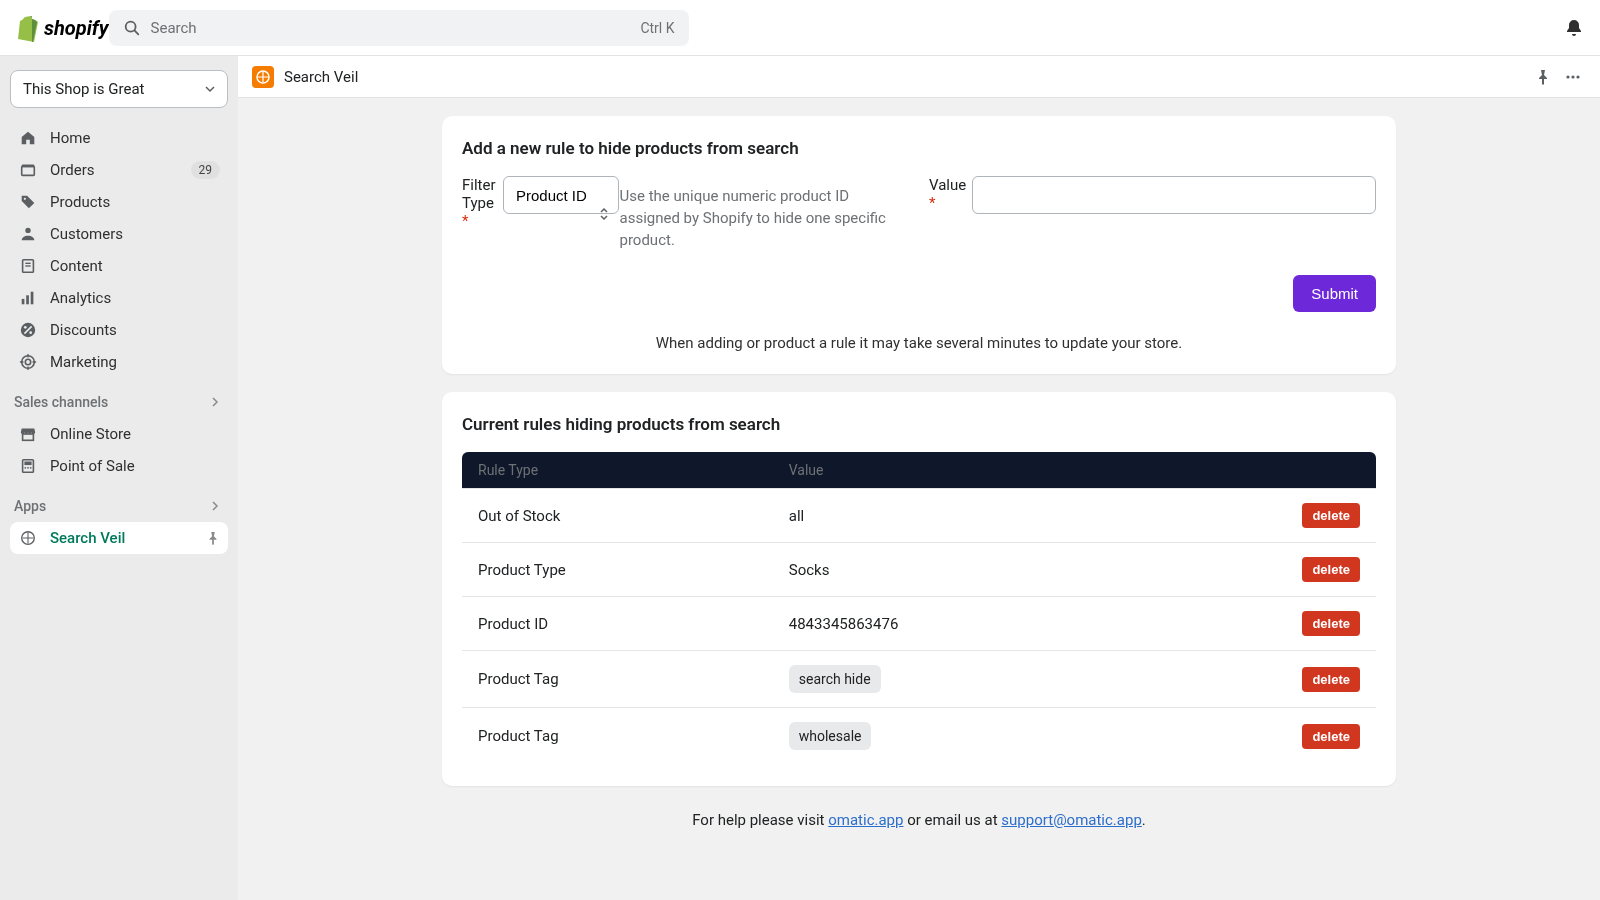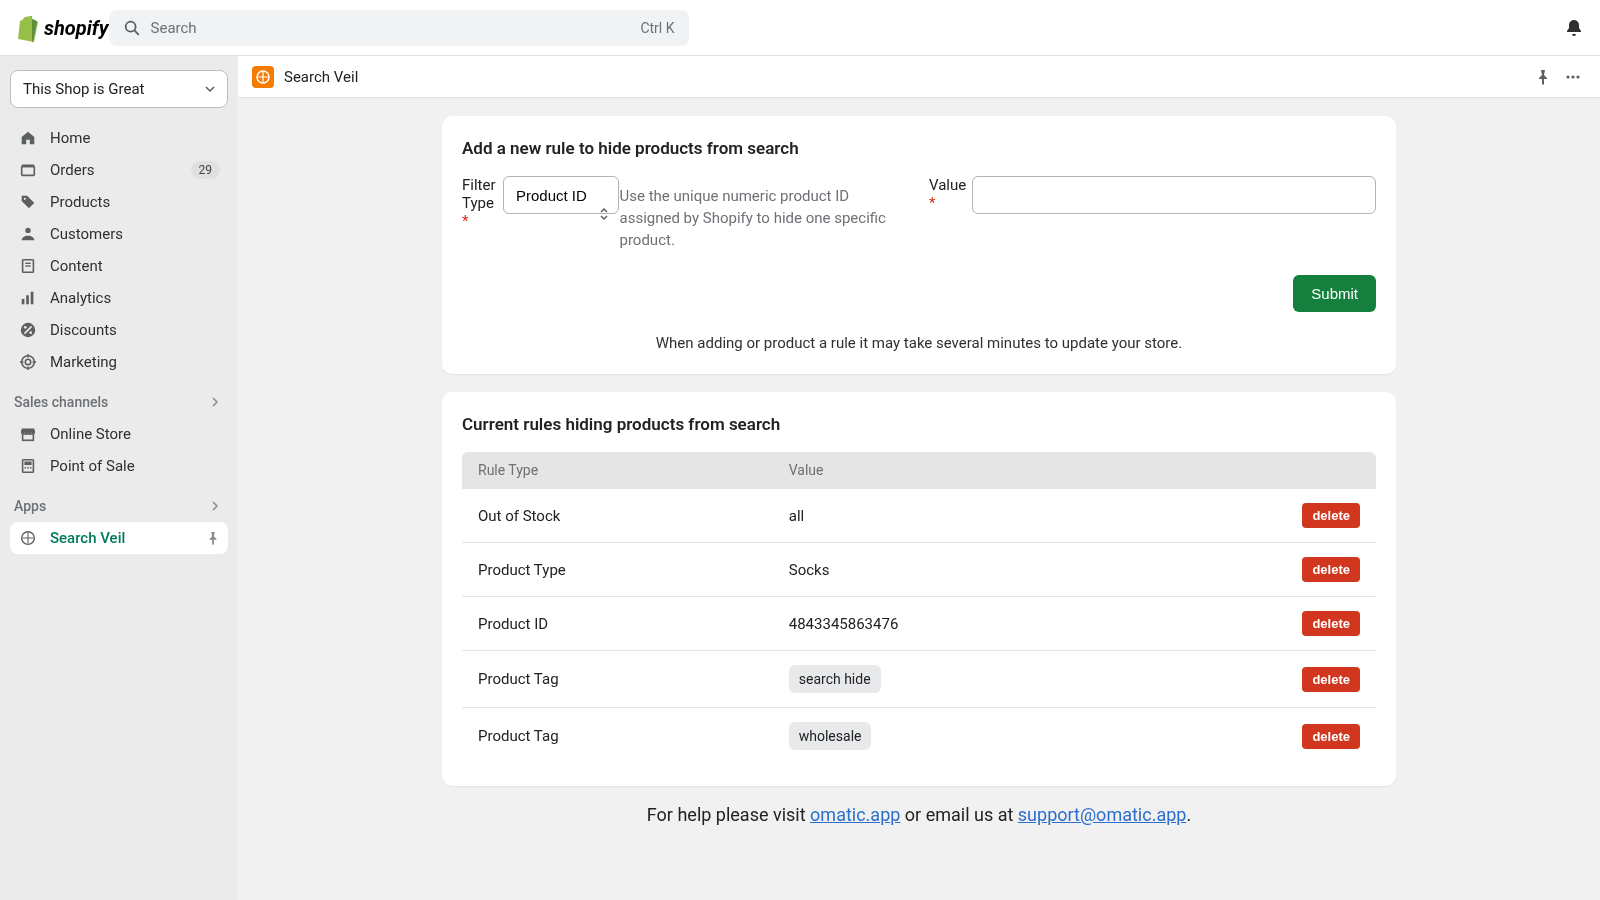--- a/index.html
+++ b/index.html
@@ -39,33 +39,33 @@
   .card h2 { font-size: 17px; font-weight: 600; margin-bottom: 18px; }
   .form-row { display: flex; gap: 20px; }
   .form-col { flex: 1; display: flex; flex-direction: row; }
   .form-label { font-size: 15px; margin-bottom: 6px; }
   .req { color: #d72c0d; }
   .select-wrap { position: relative; }
   .select, .text-input { width: 100%; height: 38px; border: 1px solid #aeb4b9; border-radius: 6px; padding: 0 12px; font-size: 15px; background: #fff; }
   .select-wrap .caret { position: absolute; right: 10px; top: 50%; transform: translateY(-50%); color: #5c5f62; pointer-events: none; }
   .help-text { margin-top: 10px; color: #6d7175; font-size: 15px; line-height: 1.45; max-width: 430px; }
   .submit-row { display: flex; justify-content: flex-end; margin-top: 24px; }
-  .btn-submit { background: #15803d; color: #fff; border: none; border-radius: 6px; padding: 10px 18px; font-size: 15px; cursor: pointer; }
+  .btn-submit { background: #6d28d9; color: #fff; border: none; border-radius: 6px; padding: 10px 18px; font-size: 15px; cursor: pointer; }
   .note { text-align: center; color: #303030; font-size: 15px; margin-top: 22px; }
   
   .table { width: 100%; border-collapse: collapse; }
-  .table th { text-align: left; font-weight: 400; color: #6d7175; font-size: 14px; padding: 10px 16px; background: #e5e5e5; }
+  .table th { text-align: left; font-weight: 400; color: #6d7175; font-size: 14px; padding: 10px 16px; background: #0f172a; }
   .table th:first-child { border-radius: 6px 0 0 0; }
   .table th:last-child { border-radius: 0 6px 0 0; }
   .table td { padding: 14px 16px; border-top: 1px solid #e4e5e7; font-size: 15px; vertical-align: middle; }
   .table td.action { text-align: right; }
   .tag-chip { background: #e8e9eb; border-radius: 6px; padding: 6px 10px; font-size: 14px; display: inline-block; }
   .btn-delete { background: #d1361f; color: #fff; border: none; border-radius: 4px; padding: 5px 10px; font-size: 13px; font-weight: 600; cursor: pointer; }
   
-  .footer-help { font-size: 18px; color: #202223; margin-top: 0; }
+  .footer-help { font-size: 15px; color: #202223; margin-top: 7px; }
   .footer-help a { color: #2c6ecb; text-decoration: underline; }
   
   svg { display: block; }
 </style>
 </head>
 <body>
 
 <div class="topbar">
   <div class="logo">
     <svg class="logo-mark" viewBox="0 0 24 28">

